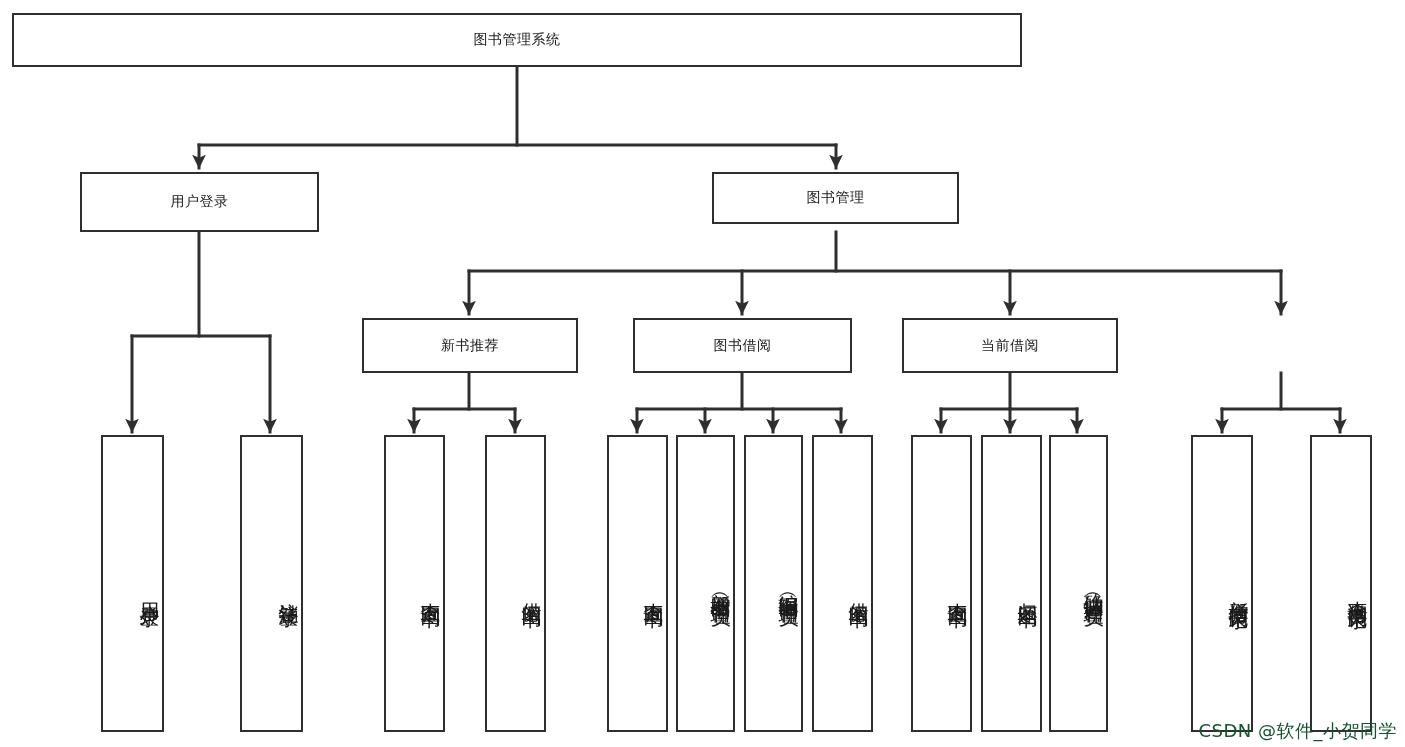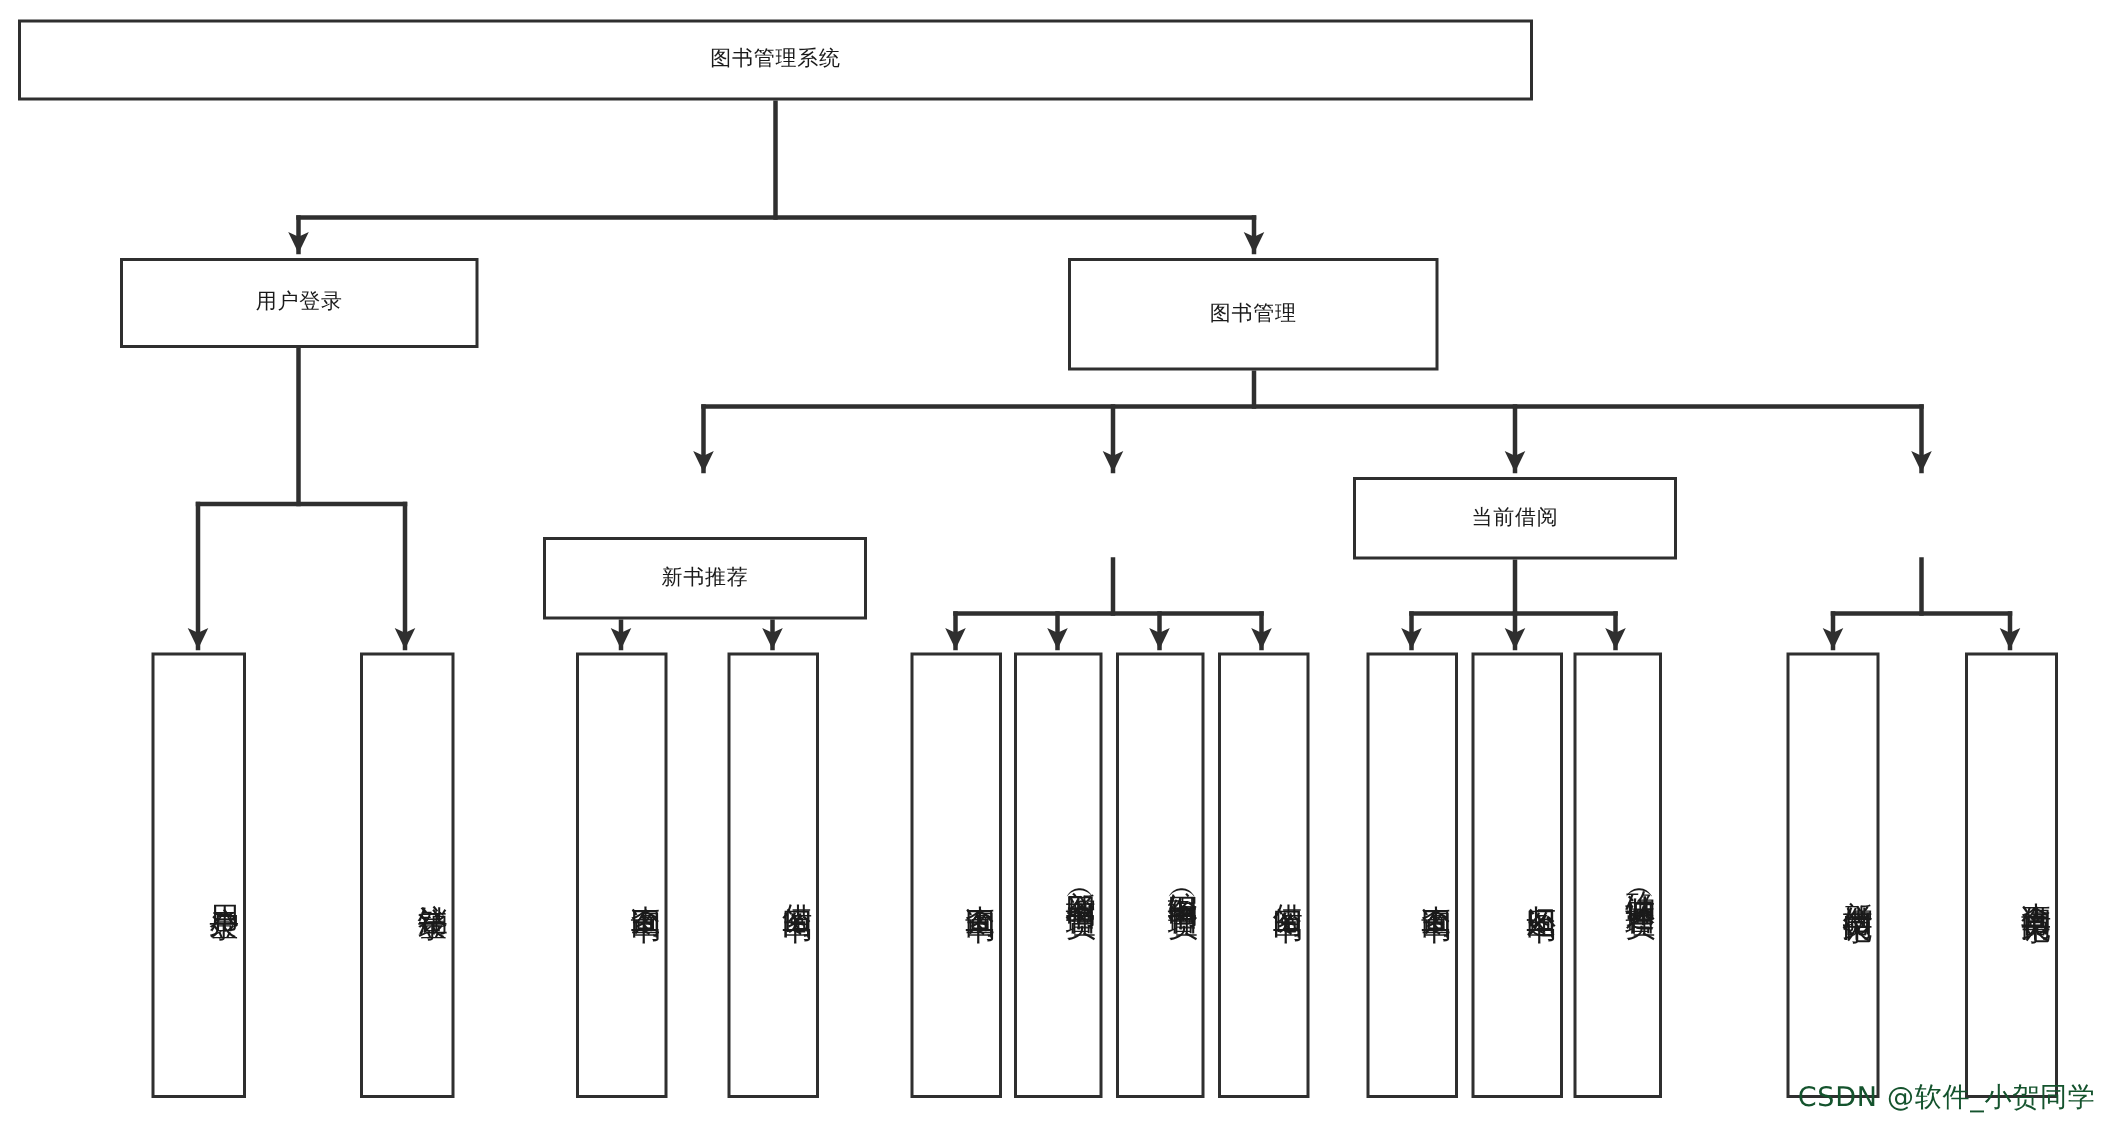--- a/index.html
+++ b/index.html
@@ -115,24 +115,25 @@
       <path d="M 1222 409 L 1340 409"></path>
       <path d="M 1222 409 L 1222 432" marker-end="url(#arrow)"></path>
       <path d="M 1340 409 L 1340 432" marker-end="url(#arrow)"></path>
     </g>
   </svg>
 
   <div class="node" style="left:12px; top:13px; width:1010px; height:54px;">图书管理系统</div>
 
   <div class="node" style="left:80px; top:172px; width:239px; height:60px;">用户登录</div>
 
-  <div class="node" style="left:712px; top:172px; width:247px; height:75px;">图书管理</div>
+  <div class="node" style="left:712px; top:172px; width:247px; height:52px;">图书管理</div>
 
-  <div class="node" style="left:362px; top:318px; width:216px; height:55px;margin-top:40px;">新书推荐</div>
+  <div class="node" style="left:362px; top:318px; width:216px; height:55px;">新书推荐</div>
 
+  <div class="node" style="left:633px; top:318px; width:219px; height:55px;">图书借阅</div>
 
   <div class="node" style="left:902px; top:318px; width:216px; height:55px;">当前借阅</div>
 
 
   <div class="node vertical" style="left:101px; top:435px; width:63px; height:297px;">用户登录</div>
 
   <div class="node vertical" style="left:240px; top:435px; width:63px; height:297px;">注销登录</div>
 
   <div class="node vertical" style="left:384px; top:435px; width:61px; height:297px;">查询图书</div>
 

